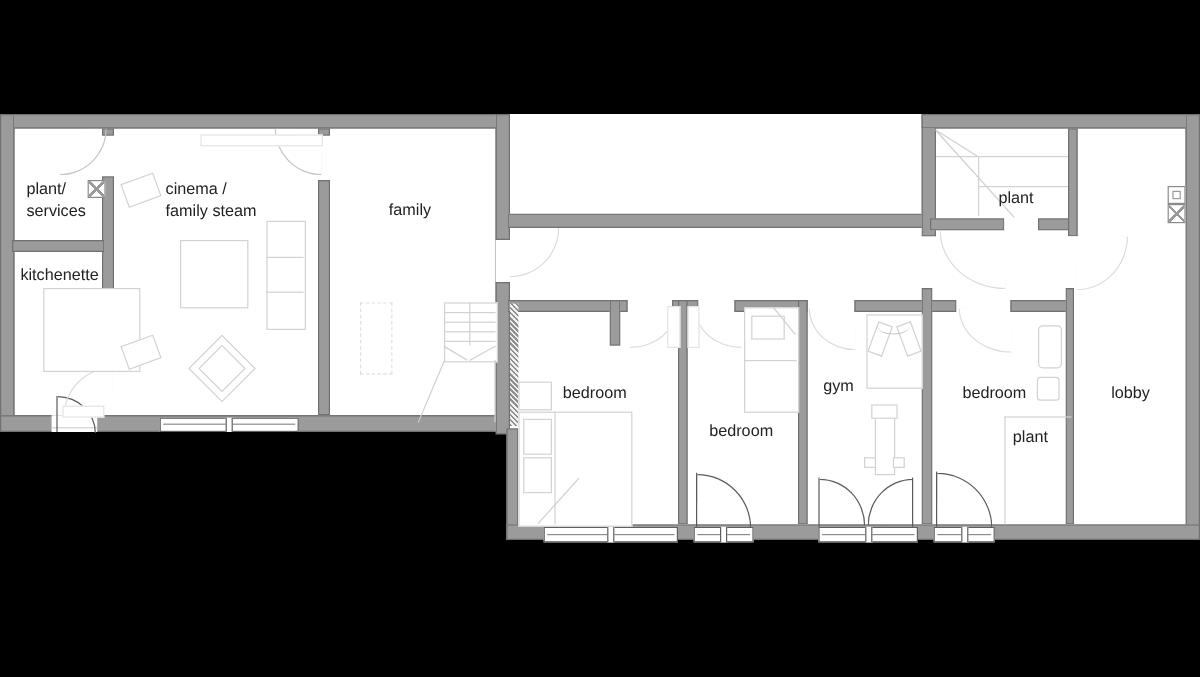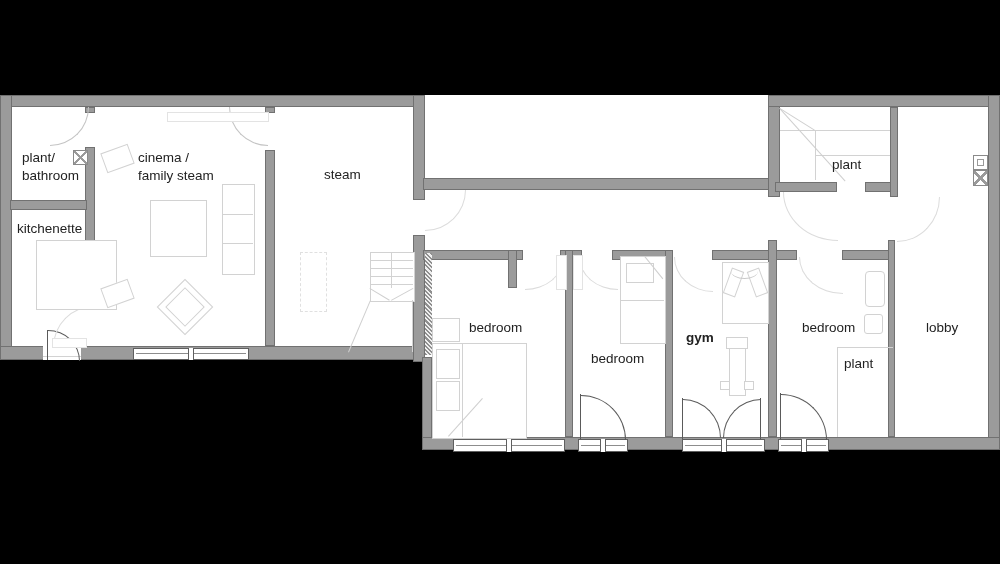--- a/index.html
+++ b/index.html
@@ -185,27 +185,27 @@
   </div>
 
   <div>
     <div class="fix x" style="left:73px;top:150px;width:15px;height:15px;"></div>
     <div class="fix dot" style="left:973px;top:155px;width:15px;height:15px;"></div>
     <div class="fix x" style="left:973px;top:170px;width:15px;height:16px;"></div>
   </div>
 
   <div>
     <div class="lbl" style="left:22px;top:149px;">plant/
-bathroom</div>
+services</div>
     <div class="lbl" style="left:138px;top:149px;">cinema /
 family steam</div>
     <div class="lbl" style="left:17px;top:220px;">kitchenette</div>
-    <div class="lbl" style="left:324px;top:166px;">steam</div>
+    <div class="lbl" style="left:324px;top:166px;">family</div>
     <div class="lbl" style="left:832px;top:156px;">plant</div>
     <div class="lbl" style="left:469px;top:319px;">bedroom</div>
     <div class="lbl" style="left:591px;top:350px;">bedroom</div>
-    <div class="lbl" style="left:686px;top:329px;font-weight:bold;">gym</div>
+    <div class="lbl" style="left:686px;top:313px;">gym</div>
     <div class="lbl" style="left:802px;top:319px;">bedroom</div>
     <div class="lbl" style="left:844px;top:355px;">plant</div>
     <div class="lbl" style="left:926px;top:319px;">lobby</div>
   </div>
 
 </div>
 
 </body></html>

